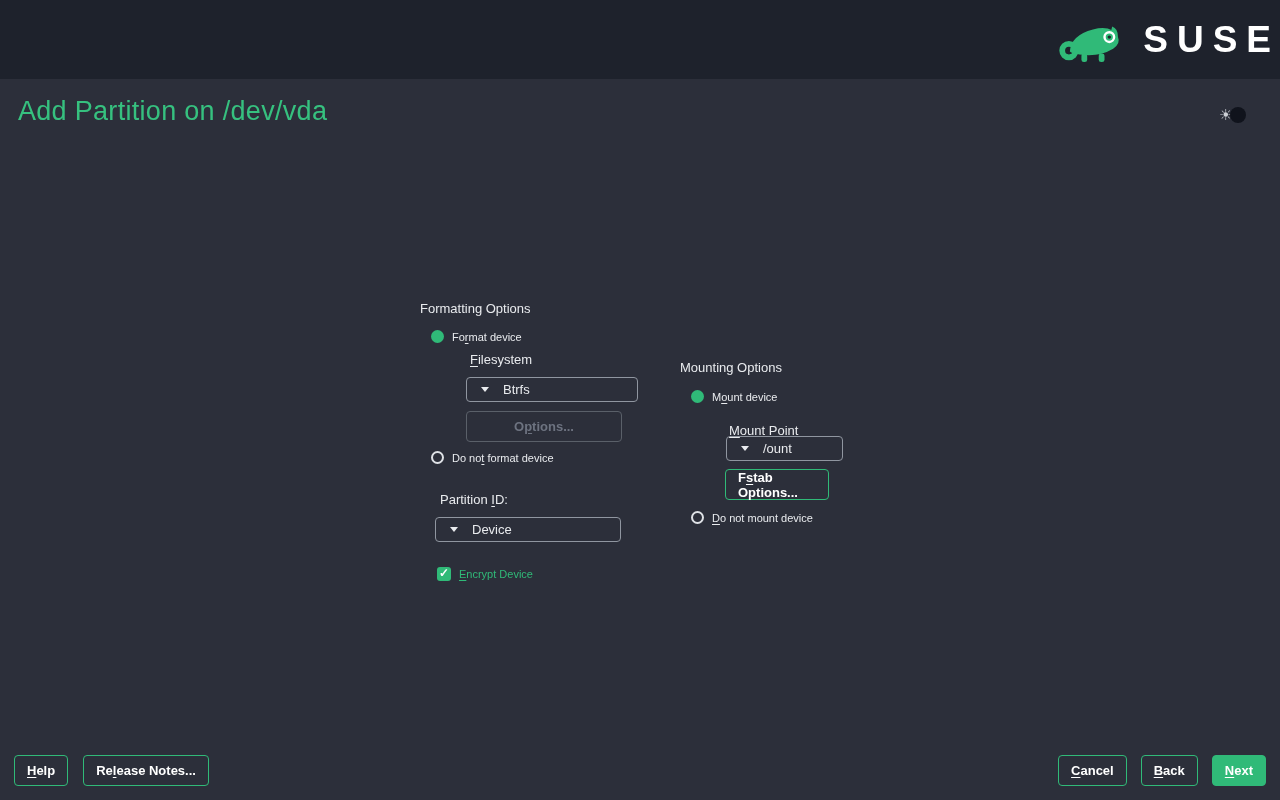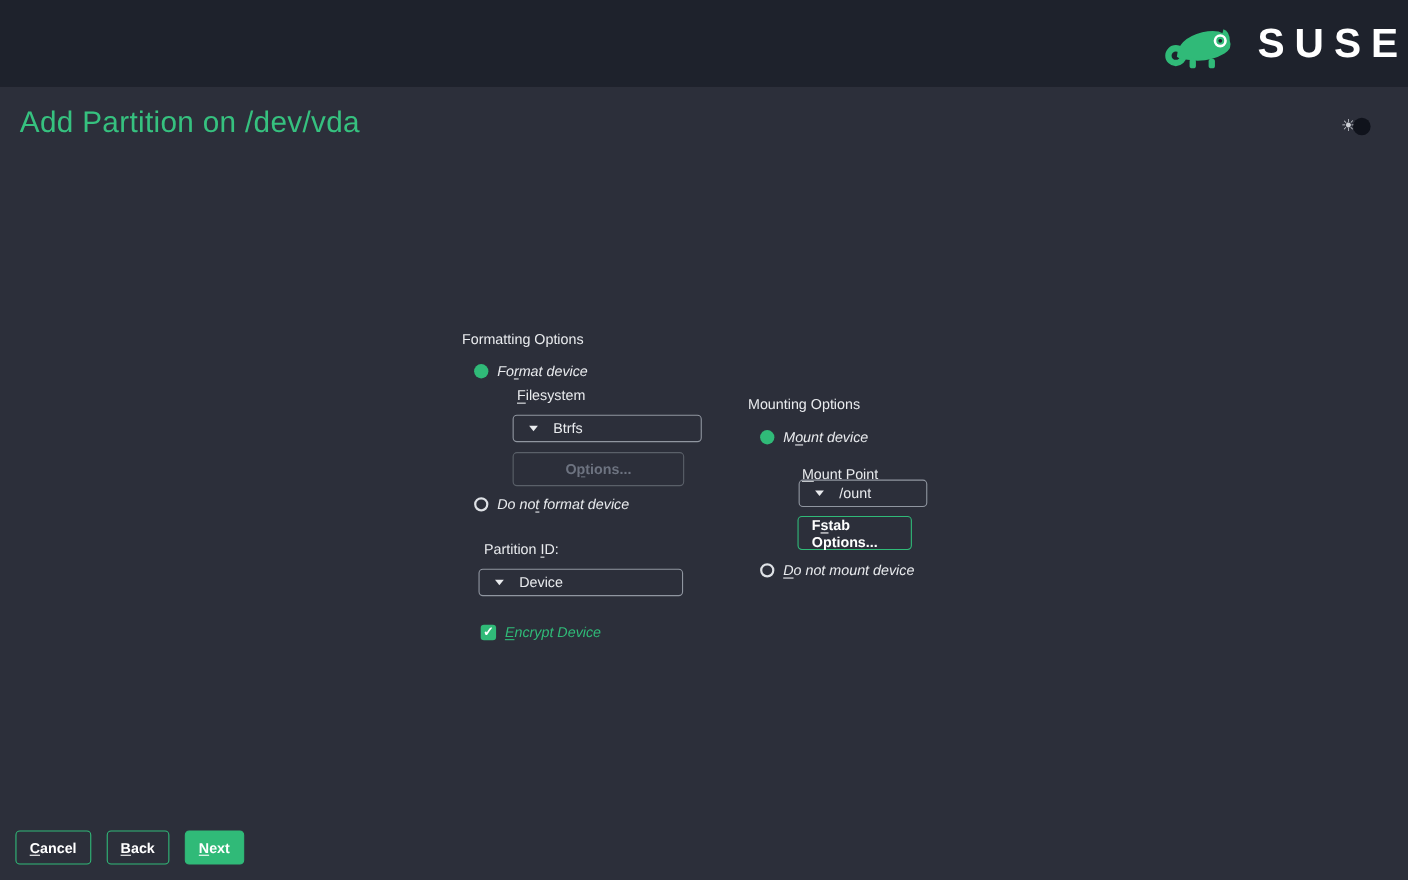--- a/index.html
+++ b/index.html
@@ -32,21 +32,21 @@
   .sun {
     position: absolute; left: 0; top: 3px; font-size: 15px; line-height: 15px;
     color: #cdd0d6;
   }
   .moon {
     position: absolute; left: 11px; top: 3px; width: 16px; height: 16px;
     border-radius: 50%; background: var(--moon, #10131c);
   }
   .section-label { position: absolute; font-size: 13px; color: var(--text, #e9ebee); }
   .field-row { position: absolute; display: flex; align-items: center; gap: 8px; cursor: pointer; }
-  .field-row .lbl { font-size: 13px; font-style: italic; }
+  .field-row .lbl { font-size: 11px; }
   .radio {
     width: 13px; height: 13px; border-radius: 50%; box-sizing: border-box; flex: 0 0 auto;
   }
   .radio.selected { background: var(--accent-green, #30ba78); }
   .radio.unselected { border: 2px solid #dfe2e6; background: transparent; }
   .checkbox {
     width: 14px; height: 14px; border-radius: 3px; box-sizing: border-box; flex: 0 0 auto;
     background: var(--accent-green, #30ba78); position: relative;
   }
   .checkbox::after {
@@ -163,20 +163,28 @@
 <div class="btn" style="left:725px; top:469px; width:104px;">
   <span>F<u>s</u>tab Options...</span>
 </div>
 
 <div class="field-row" style="left:691px; top:511px;">
   <span class="radio unselected"></span>
   <span class="lbl"><u>D</u>o not mount device</span>
 </div>
 
 <div class="footer">
+  <div class="group">
+    <div class="btn">
+      <span><u>H</u>elp</span>
+    </div>
+    <div class="btn">
+      <span>Re<u>l</u>ease Notes...</span>
+    </div>
+  </div>
   <div class="group" style="gap:14px;">
     <div class="btn">
       <span><u>C</u>ancel</span>
     </div>
     <div class="btn">
       <span><u>B</u>ack</span>
     </div>
     <div class="btn primary">
       <span><u>N</u>ext</span>
     </div>

